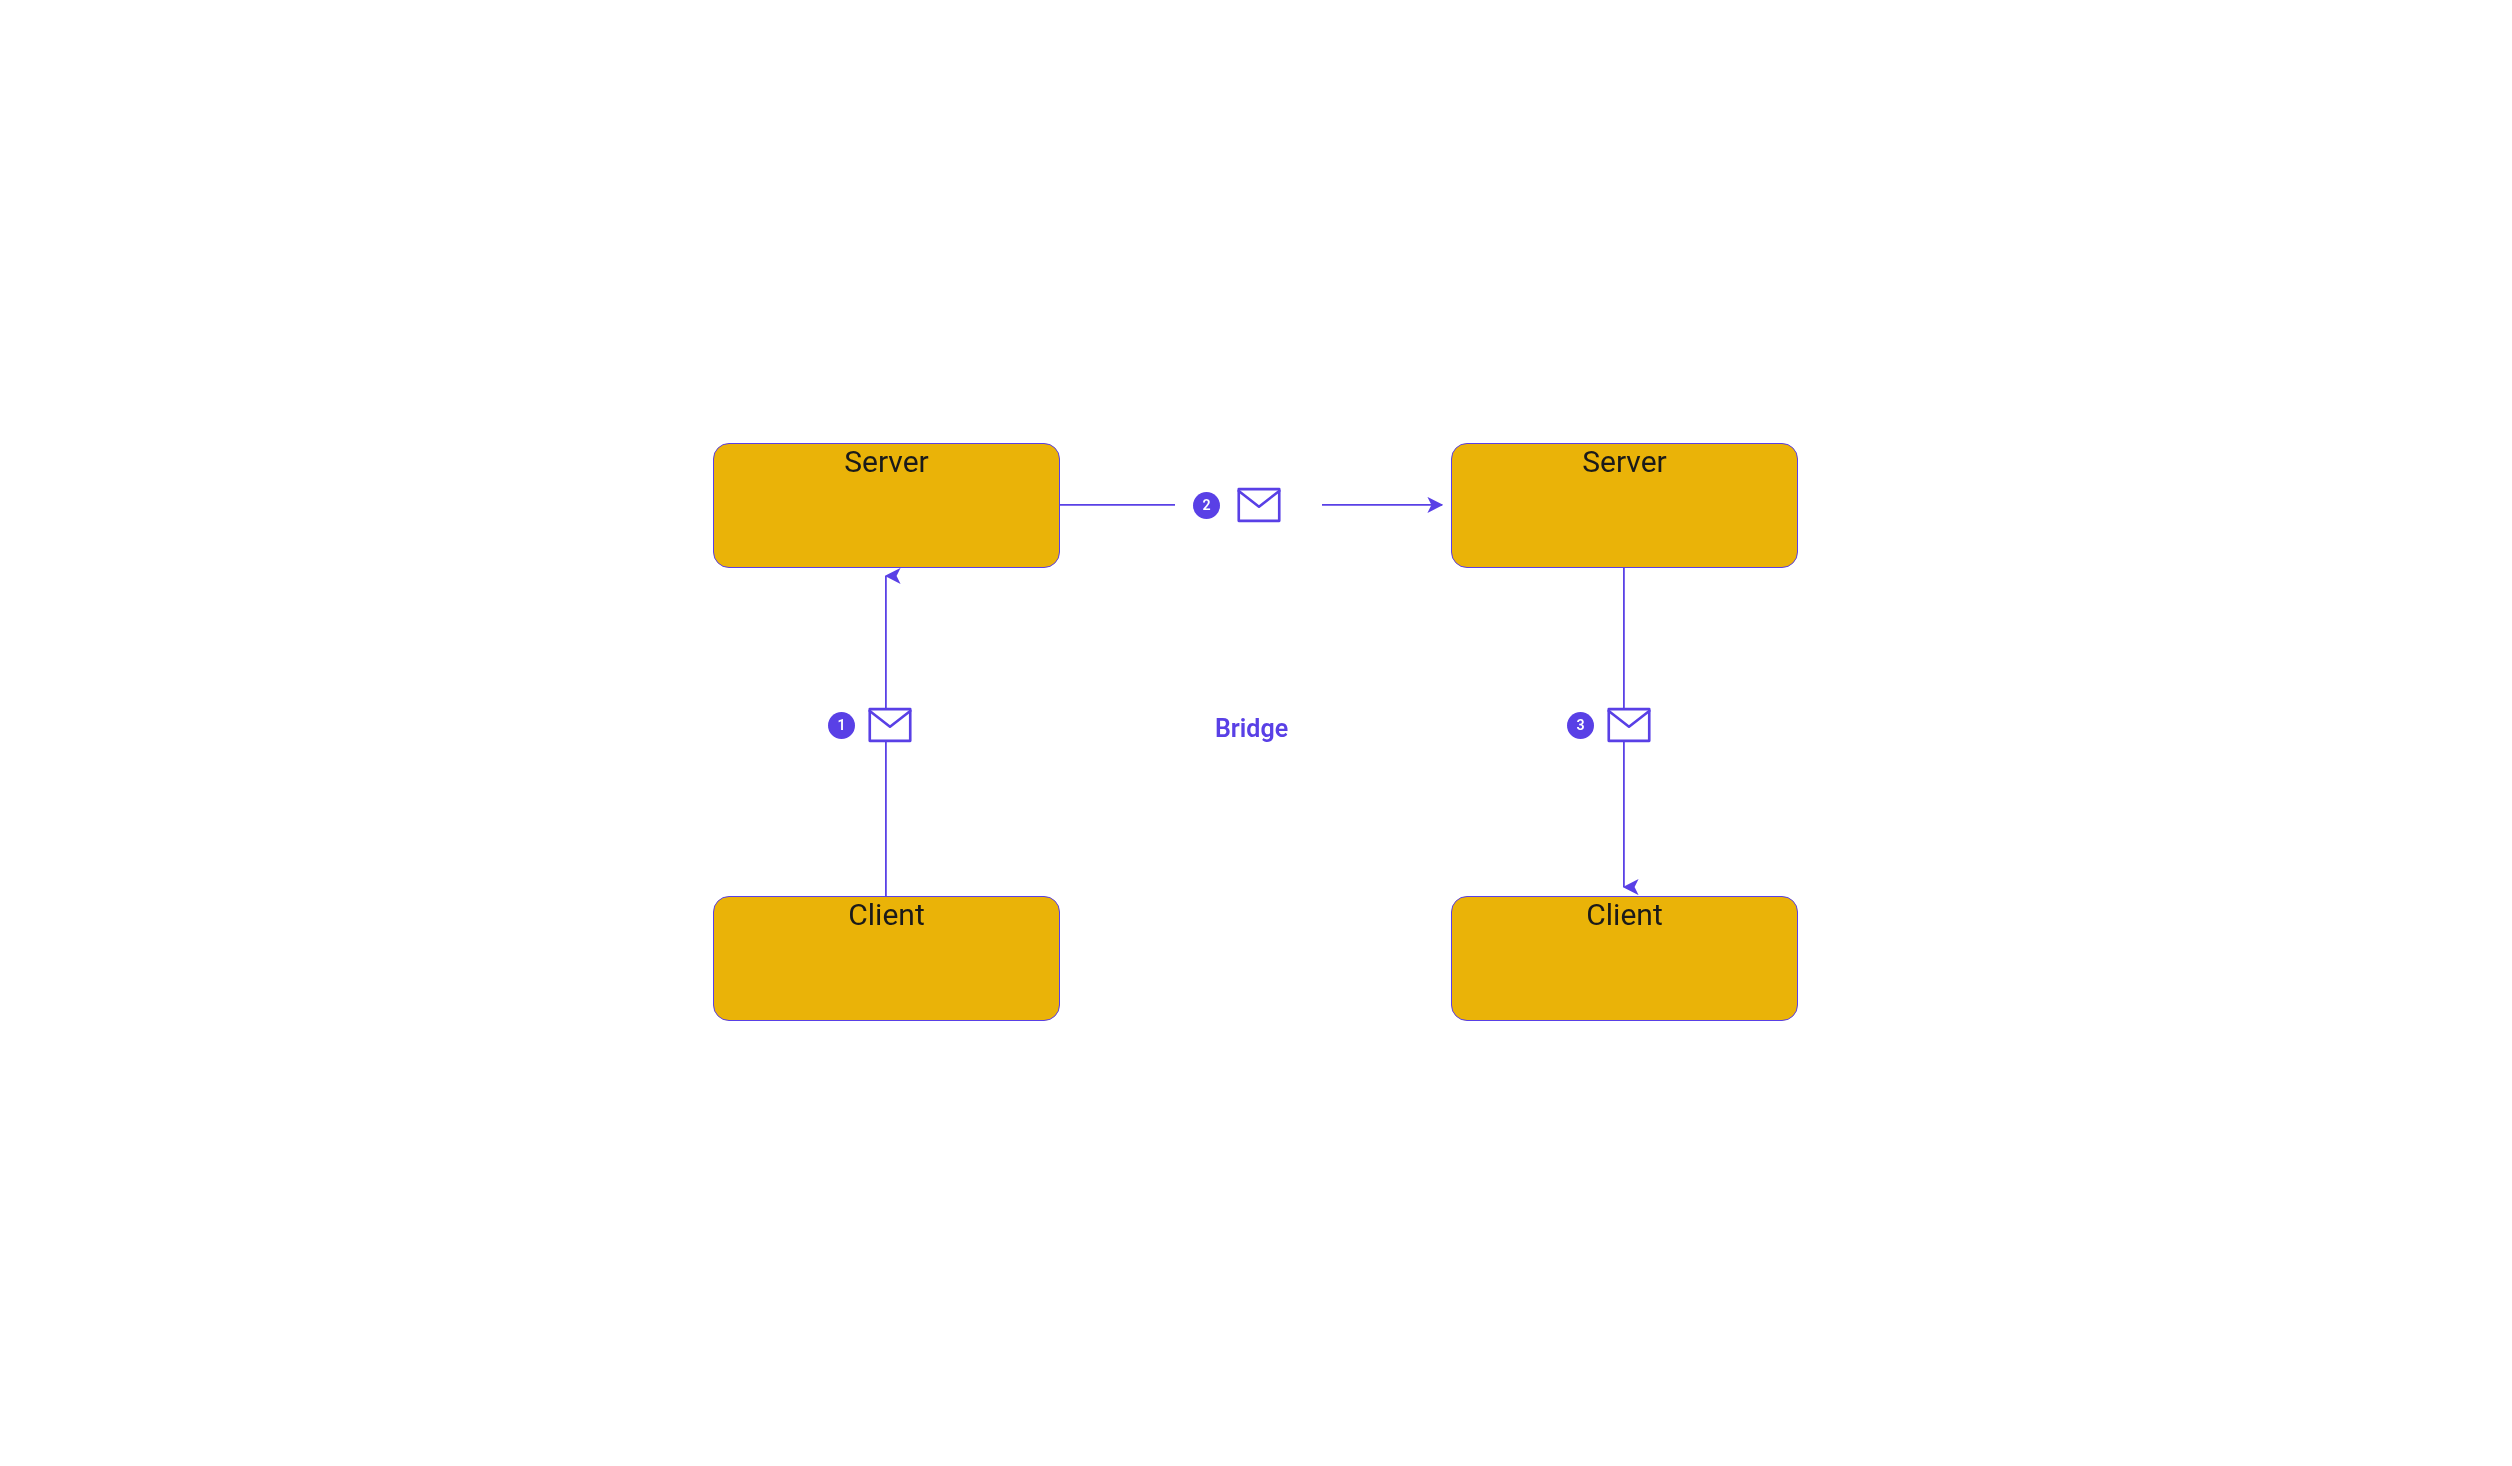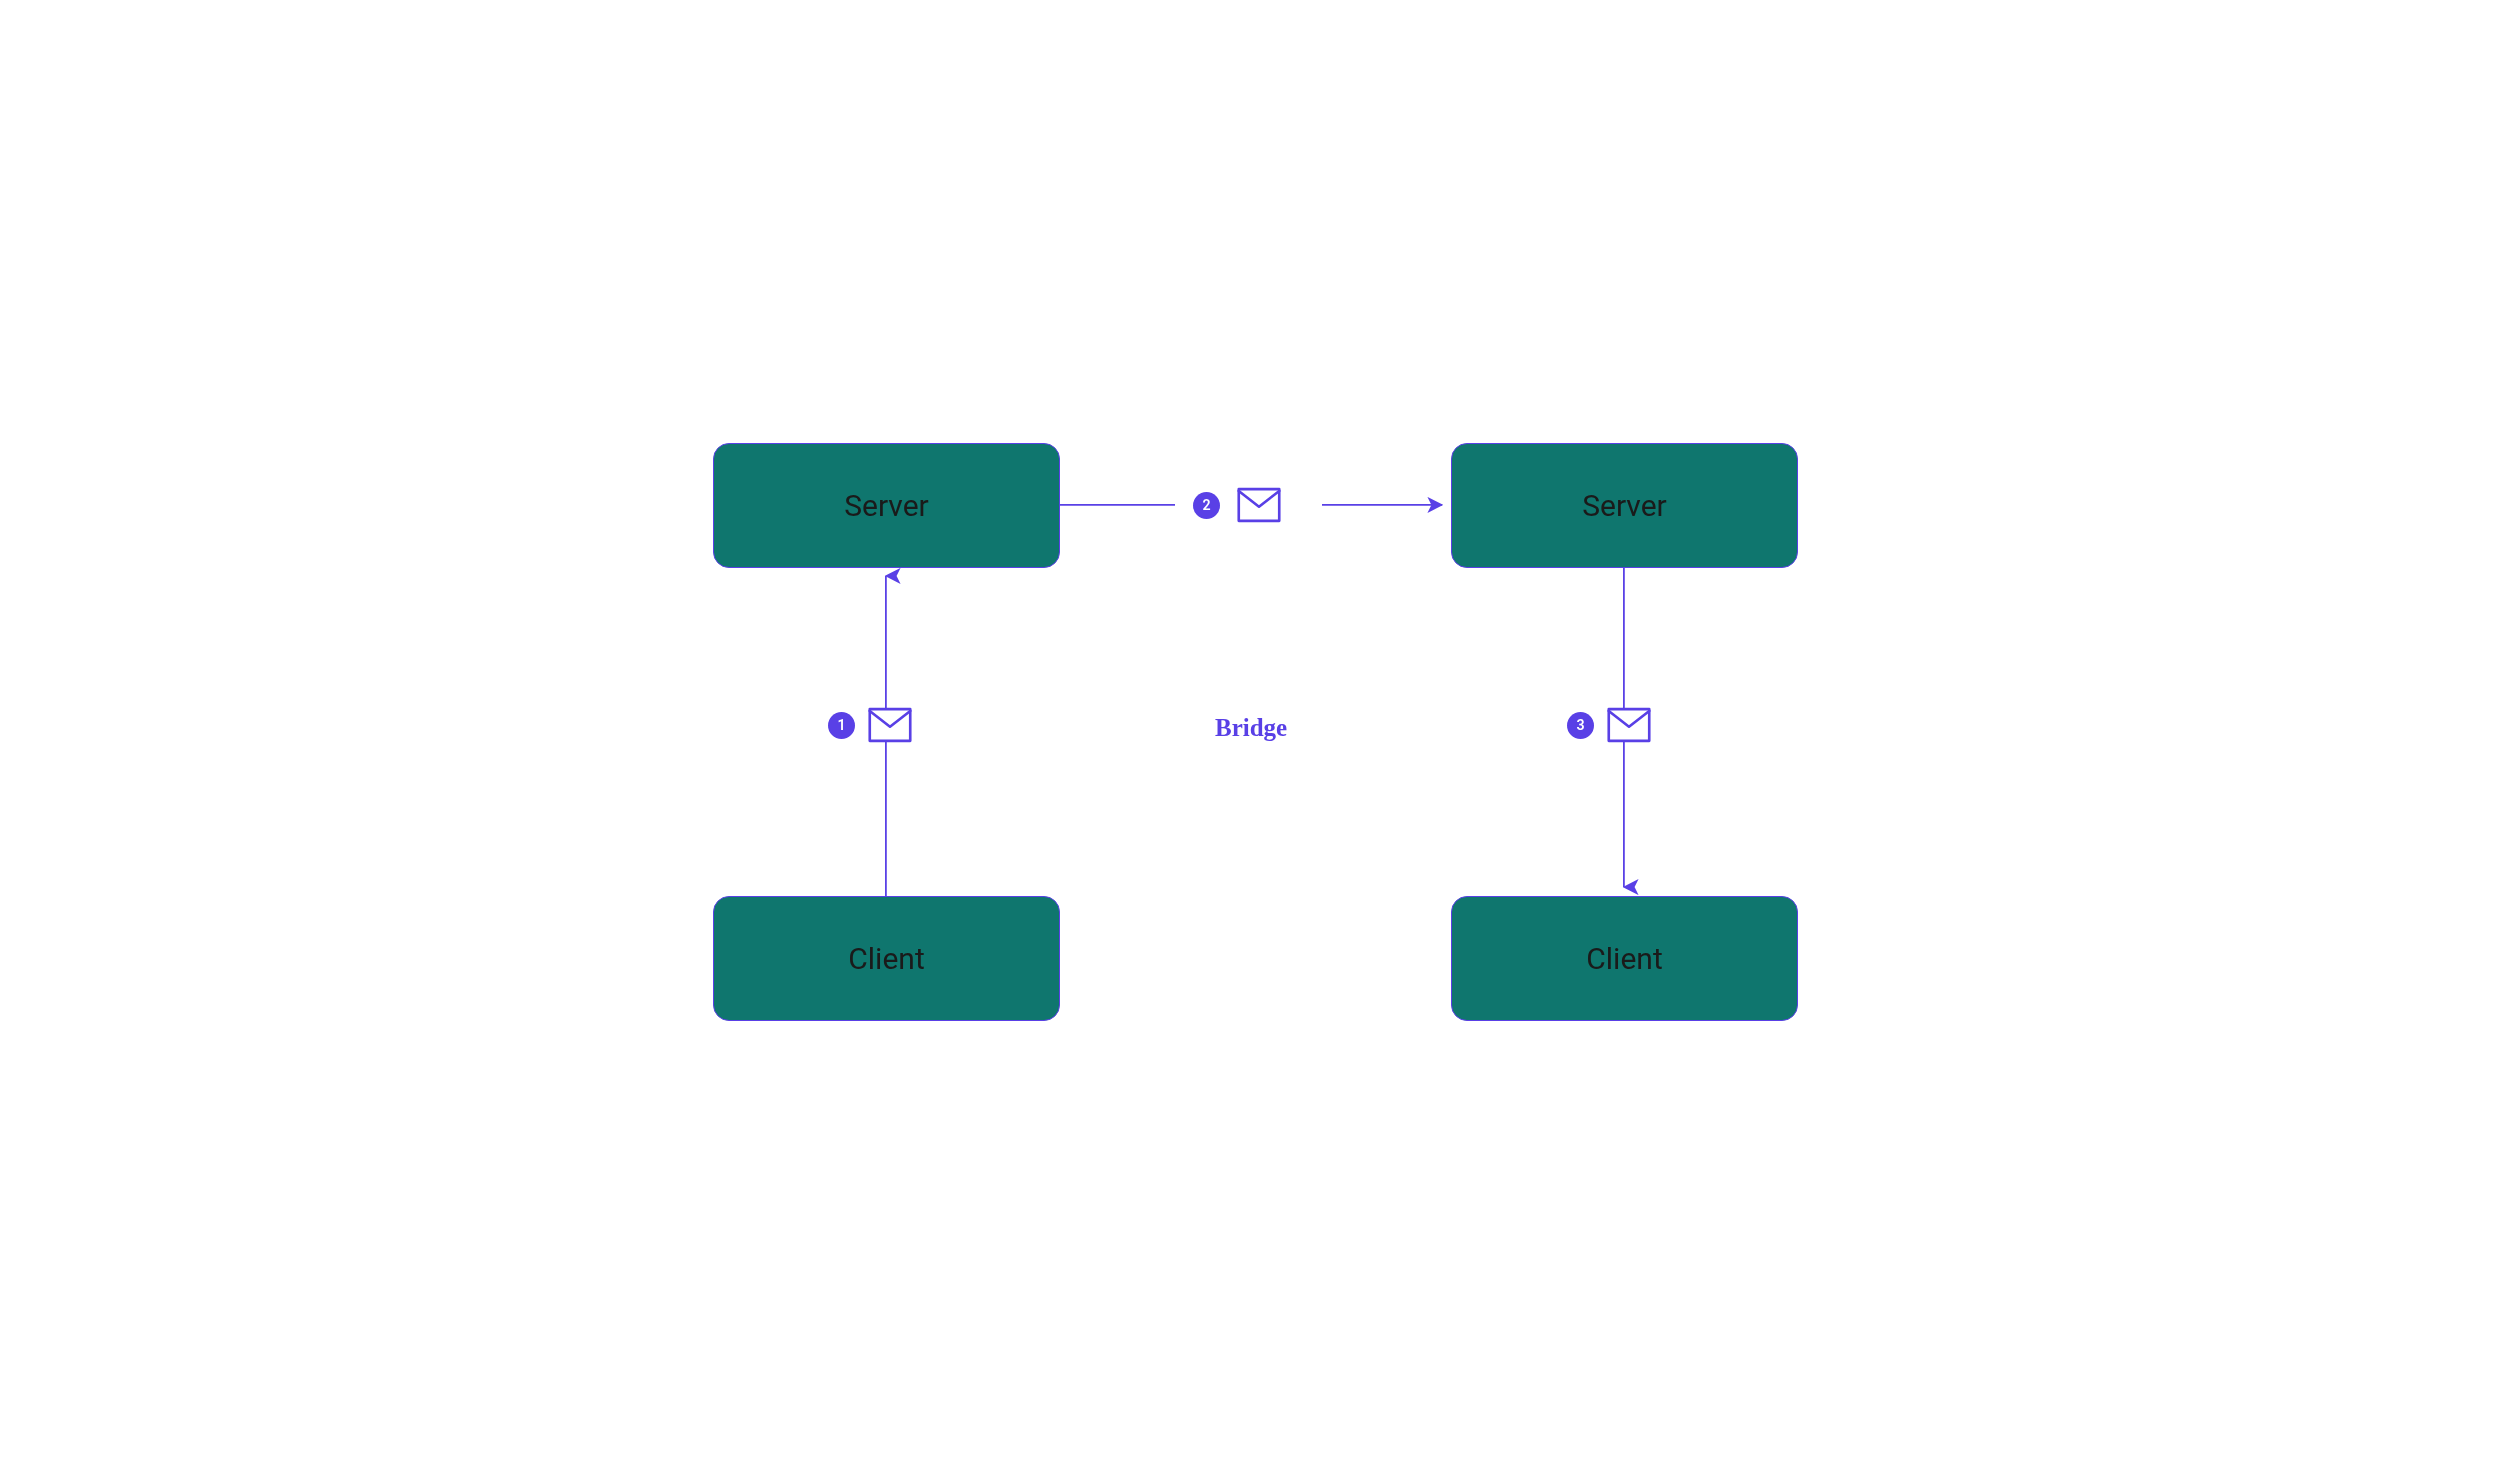--- a/index.html
+++ b/index.html
@@ -25,24 +25,23 @@
   .stage {
     position: relative;
     width: 1256px;
     height: 733px;
   }
   .node {
     position: absolute;
     width: 347px;
     height: 125px;
     border: 1.8px solid var(--purple);
-    background: #0f766e;
+    background: #eab308;
     border-radius: 16px;
     display: flex;
-    align-items: center;
     justify-content: center;
     box-sizing: border-box;
   }
   .node .shadow {
     position: absolute;
     top: 7.1px;
     left: 7.1px;
     width: 100%;
     height: 100%;
     background: var(--purple-shadow);
@@ -101,21 +100,21 @@
     <div class="node" style="left:85px; top:529px;">
       <div class="shadow"></div>
       <span class="node-label">Client</span>
     </div>
 
     <div class="node" style="left:823px; top:529px;">
       <div class="shadow"></div>
       <span class="node-label">Client</span>
     </div>
 
-    <span class="bridge-label" style="left:587px; top:347px;font-family:Liberation Serif, serif;">Bridge</span>
+    <span class="bridge-label" style="left:587px; top:347px;">Bridge</span>
 
     <span class="connector" style="left:257px; top:200px;">
       <svg width="1.8" height="329" viewBox="0 0 2 370">
         <defs>
           <marker id="ah-up" viewBox="0 0 12 12" refX="6" refY="1" markerWidth="9" markerHeight="9" orient="auto">
             <path d="M6 0 L12 12 L6 9 L0 12 Z" fill="#5940e6"></path>
           </marker>
         </defs>
         <line x1="1" y1="370" x2="1" y2="10" stroke="#5940e6" stroke-width="2" marker-end="url(#ah-up)"></line>
       </svg>

